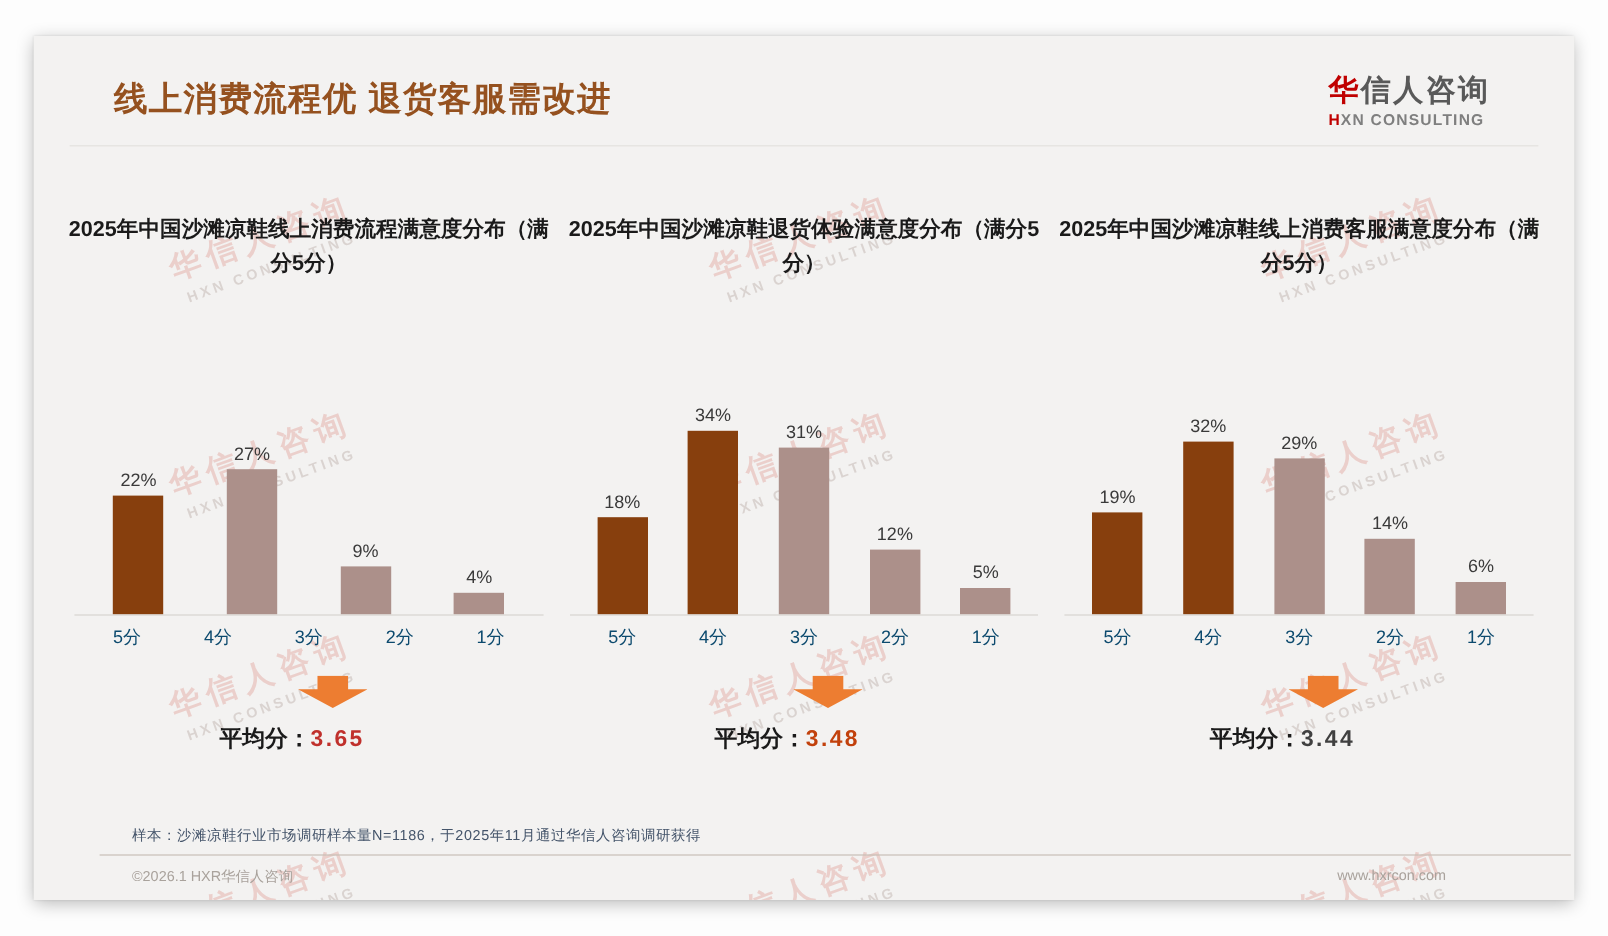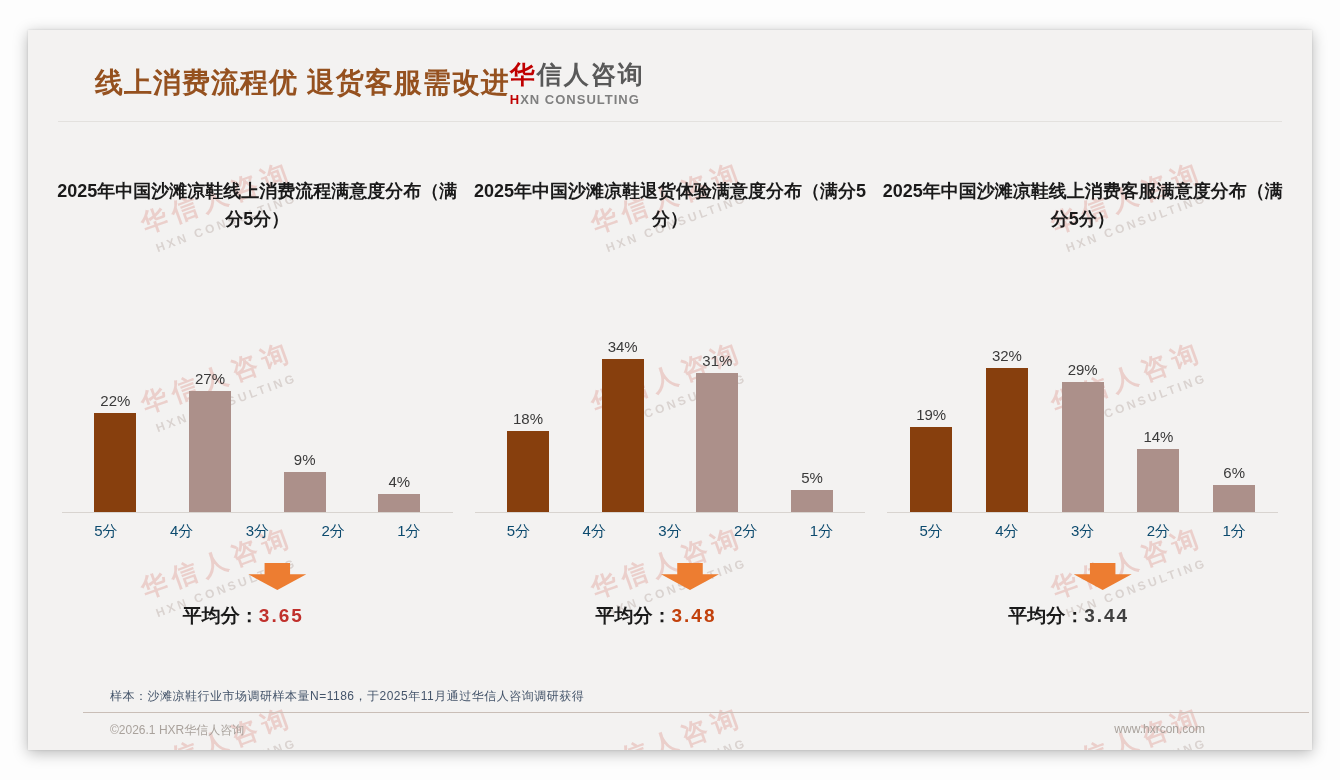--- a/index.html
+++ b/index.html
@@ -6,21 +6,21 @@
   html,body { width:1340px; height:780px; background:#ffffff; font-family:"Liberation Sans","DejaVu Sans",sans-serif; }
   .stage { position:relative; width:1340px; height:780px; background:#fdfdfd; }
 
   .slide {
     position:absolute; left:28px; top:30px; width:1284px; height:720px;
     background:#f3f2f1; box-shadow:0 3px 14px rgba(0,0,0,0.28), 0 0 2px rgba(0,0,0,0.12);
     overflow:hidden;
   }
 
   
-  .header { position:relative; height:92px; padding:34px 70px 0 67px; display:flex; align-items:flex-start; }
+  .header { position:relative; height:92px; padding:34px 70px 0 67px; display:flex; justify-content:space-between; align-items:flex-start; }
   .page-title { font-size:28px; font-weight:bold; color:#95511f; letter-spacing:1px; }
   .logo { text-align:left; margin-top:-6px; }
   .logo-cn { font-size:25px; font-weight:bold; color:#595959; letter-spacing:2px; }
   .logo-cn .accent { color:#c00000; }
   .logo-en { font-size:13px; font-weight:bold; color:#7f7f7f; letter-spacing:1px; margin-top:1px; }
   .logo-en .accent { color:#c00000; }
   .header-divider { position:absolute; left:30px; right:30px; top:91px; height:1px; background:#e3e1de; }
 
   
   .charts-row { display:flex; gap:10px; padding:0 28px; margin-top:56px; position:relative; z-index:2; }
@@ -162,20 +162,24 @@
             </div>
             <div class="bar-slot">
               <div class="bar-value">34%</div>
               <div class="bar" style="height: 153px; background: rgb(135, 63, 13);"></div>
             </div>
             <div class="bar-slot">
               <div class="bar-value">31%</div>
               <div class="bar" style="height: 139.5px; background: rgb(172, 144, 138);"></div>
             </div>
             <div class="bar-slot">
+              <div class="bar-value">12%</div>
+              <div class="bar" style="height: 54px; background: rgb(172, 144, 138);"></div>
+            </div>
+            <div class="bar-slot">
               <div class="bar-value">5%</div>
               <div class="bar" style="height: 22.5px; background: rgb(172, 144, 138);"></div>
             </div>
           </div>
         <div class="axis-line"></div>
         <div class="x-labels">
             <div class="x-label">5分</div>
             <div class="x-label">4分</div>
             <div class="x-label">3分</div>
             <div class="x-label">2分</div>

